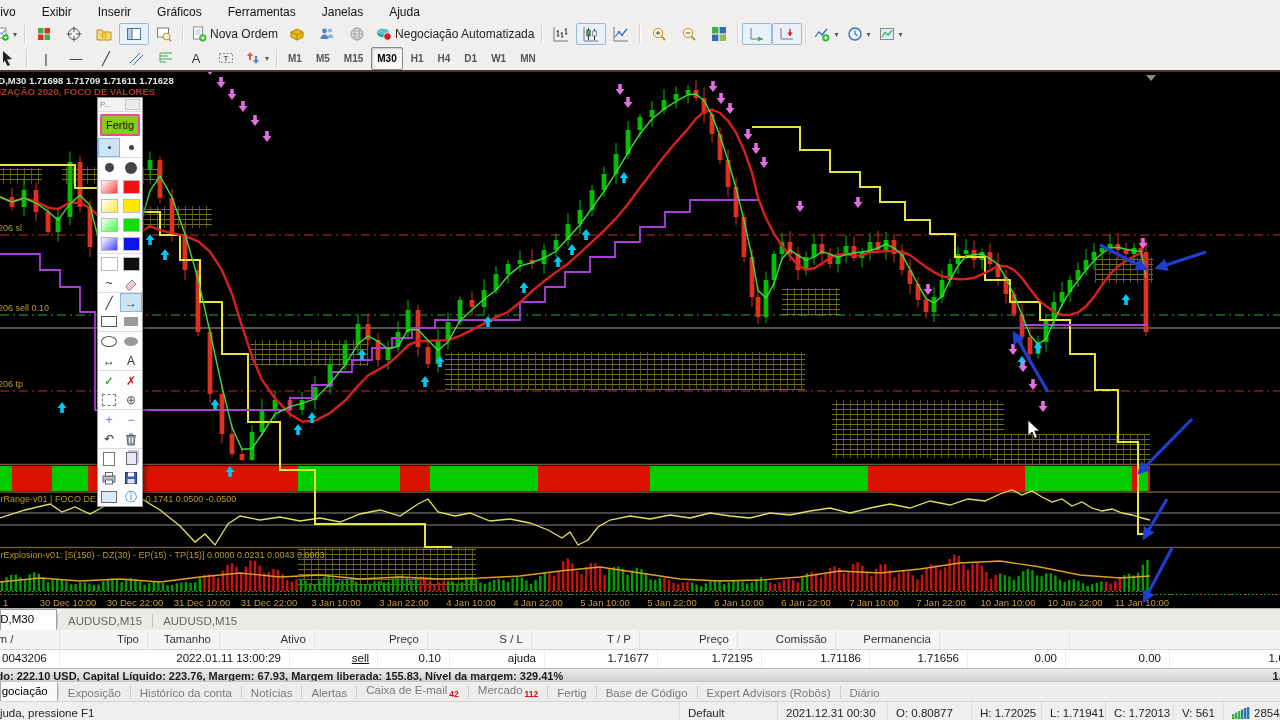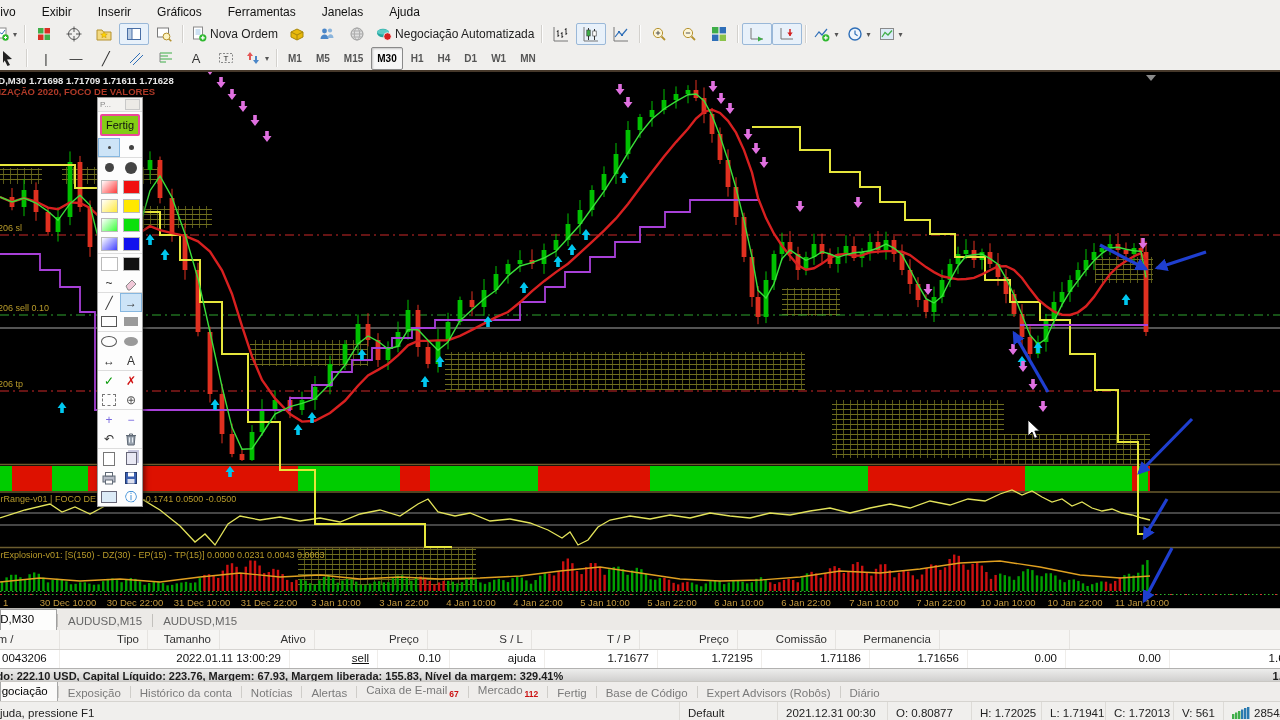--- a/index.html
+++ b/index.html
@@ -1298,21 +1298,21 @@
     <div class="btab active"><span style="display: inline-block; margin-left: -23px;">Negociação</span></div>
     <div class="btab-sep"></div>
     <div class="btab"><span>Exposição</span></div>
     <div class="btab-sep"></div>
     <div class="btab"><span>Histórico da conta</span></div>
     <div class="btab-sep"></div>
     <div class="btab"><span>Notícias</span></div>
     <div class="btab-sep"></div>
     <div class="btab"><span>Alertas</span></div>
     <div class="btab-sep"></div>
-    <div class="btab"><span>Caixa de E-mail</span><span class="badge">67</span></div>
+    <div class="btab"><span>Caixa de E-mail</span><span class="badge">42</span></div>
     <div class="btab-sep"></div>
     <div class="btab"><span>Mercado</span><span class="badge">112</span></div>
     <div class="btab-sep"></div>
     <div class="btab"><span>Fertig</span></div>
     <div class="btab-sep"></div>
     <div class="btab"><span>Base de Código</span></div>
     <div class="btab-sep"></div>
     <div class="btab"><span>Expert Advisors (Robôs)</span></div>
     <div class="btab-sep"></div>
     <div class="btab"><span>Diário</span></div>

